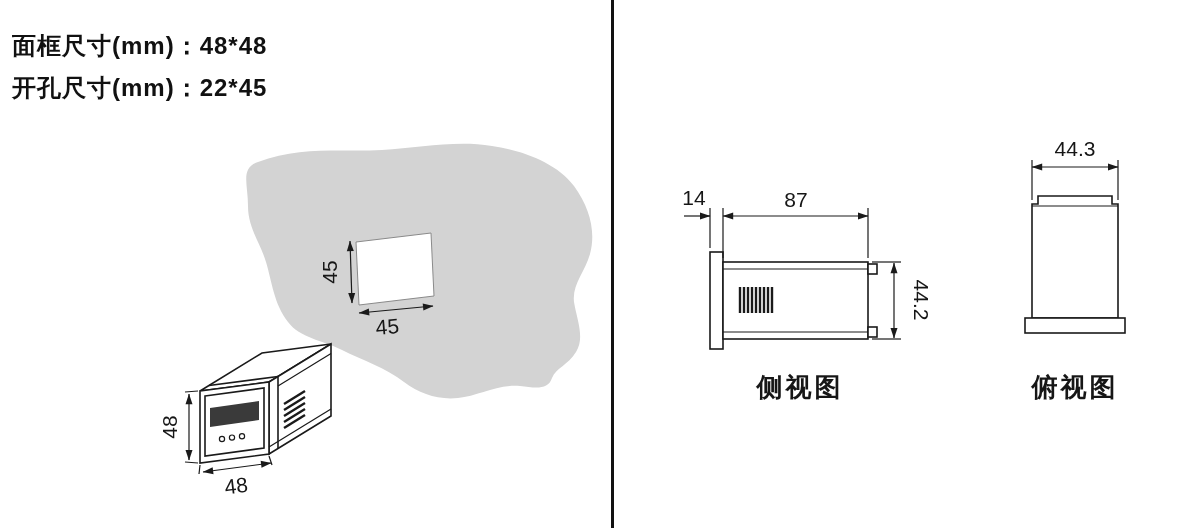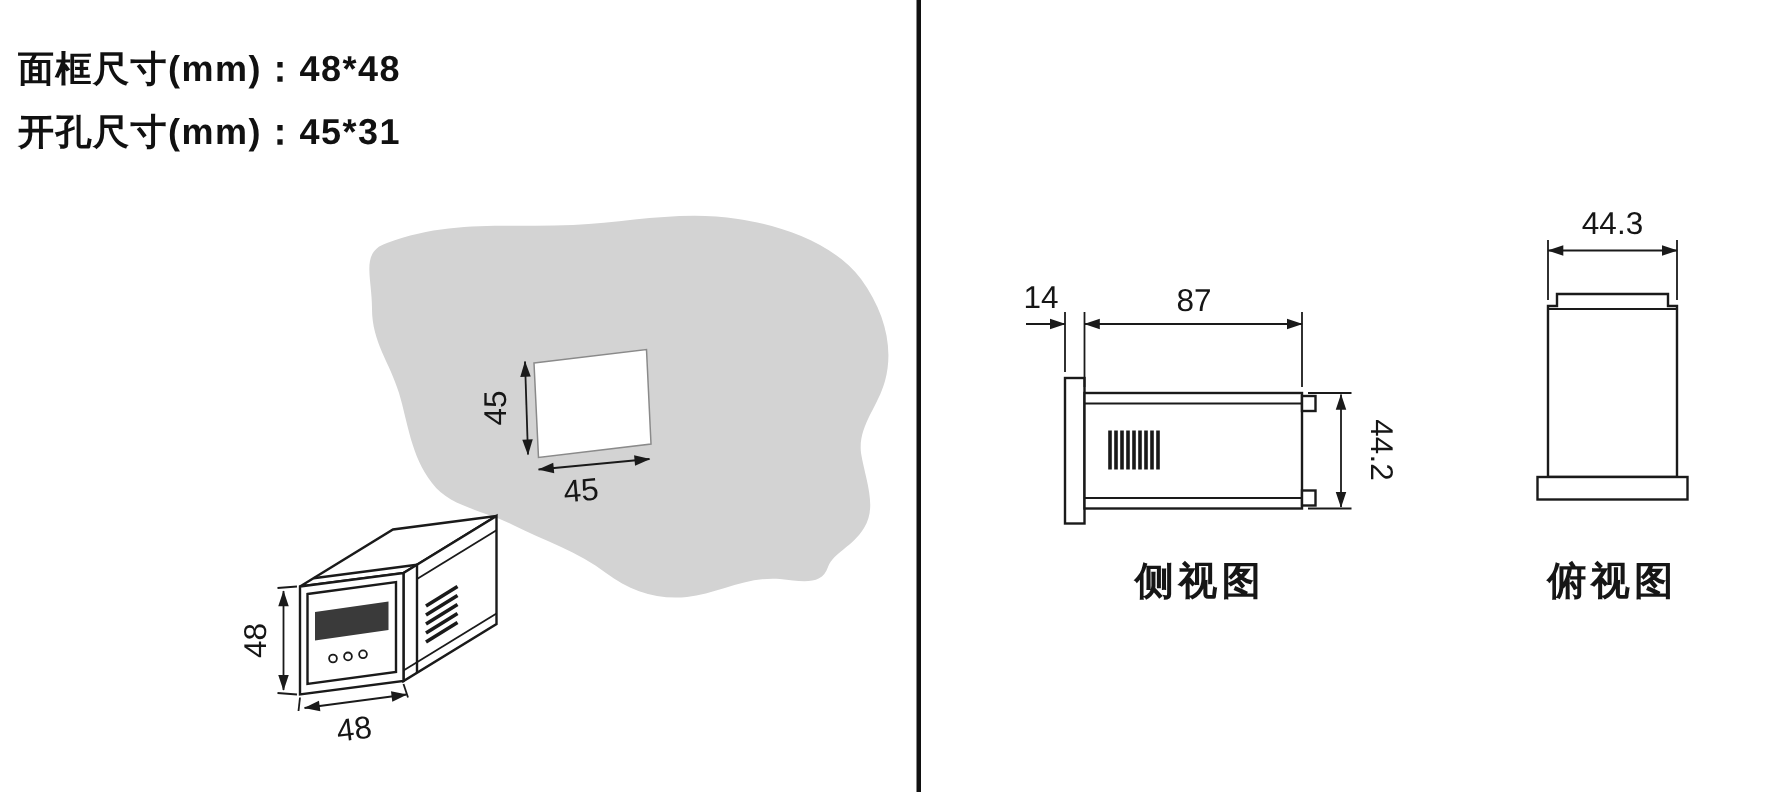--- a/index.html
+++ b/index.html
@@ -16,21 +16,21 @@
   .lnw{stroke:#1a1a1a;stroke-width:1.6;fill:#ffffff;}
   .dimln{stroke:#1a1a1a;stroke-width:1.2;fill:none;}
   .vent{stroke:#1a1a1a;stroke-width:2.4;fill:none;}
 </style>
 </head>
 <body>
 
 <div class="page">
 
   <div class="hdr hdr1">面框尺寸(mm)：48*48</div>
-  <div class="hdr hdr2">开孔尺寸(mm)：45*31</div>
+  <div class="hdr hdr2">开孔尺寸(mm)：22*45</div>
 
   <svg width="1180" height="528" viewBox="0 0 1180 528">
     <defs>
       <marker id="mA" markerWidth="12" markerHeight="9" refX="10.5" refY="4" orient="auto" markerUnits="userSpaceOnUse">
         <path d="M0.5,0.5 L11,4 L0.5,7.5 Z" fill="#1a1a1a"></path>
       </marker>
       <marker id="mB" markerWidth="12" markerHeight="9" refX="0.8" refY="4" orient="auto" markerUnits="userSpaceOnUse">
         <path d="M11,0.5 L0.5,4 L11,7.5 Z" fill="#1a1a1a"></path>
       </marker>
     </defs>

